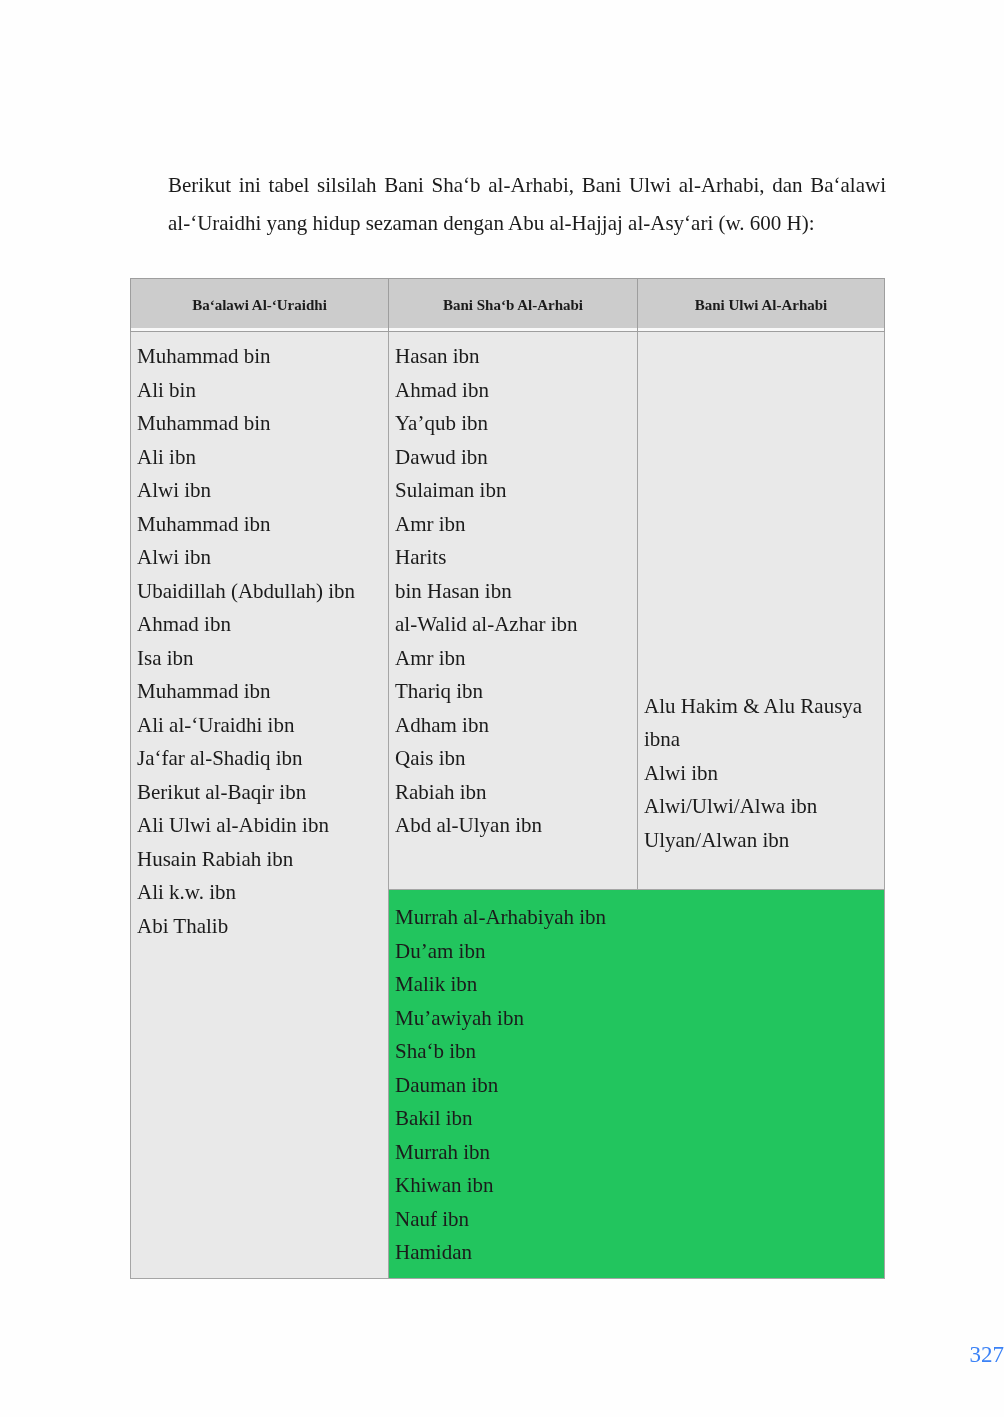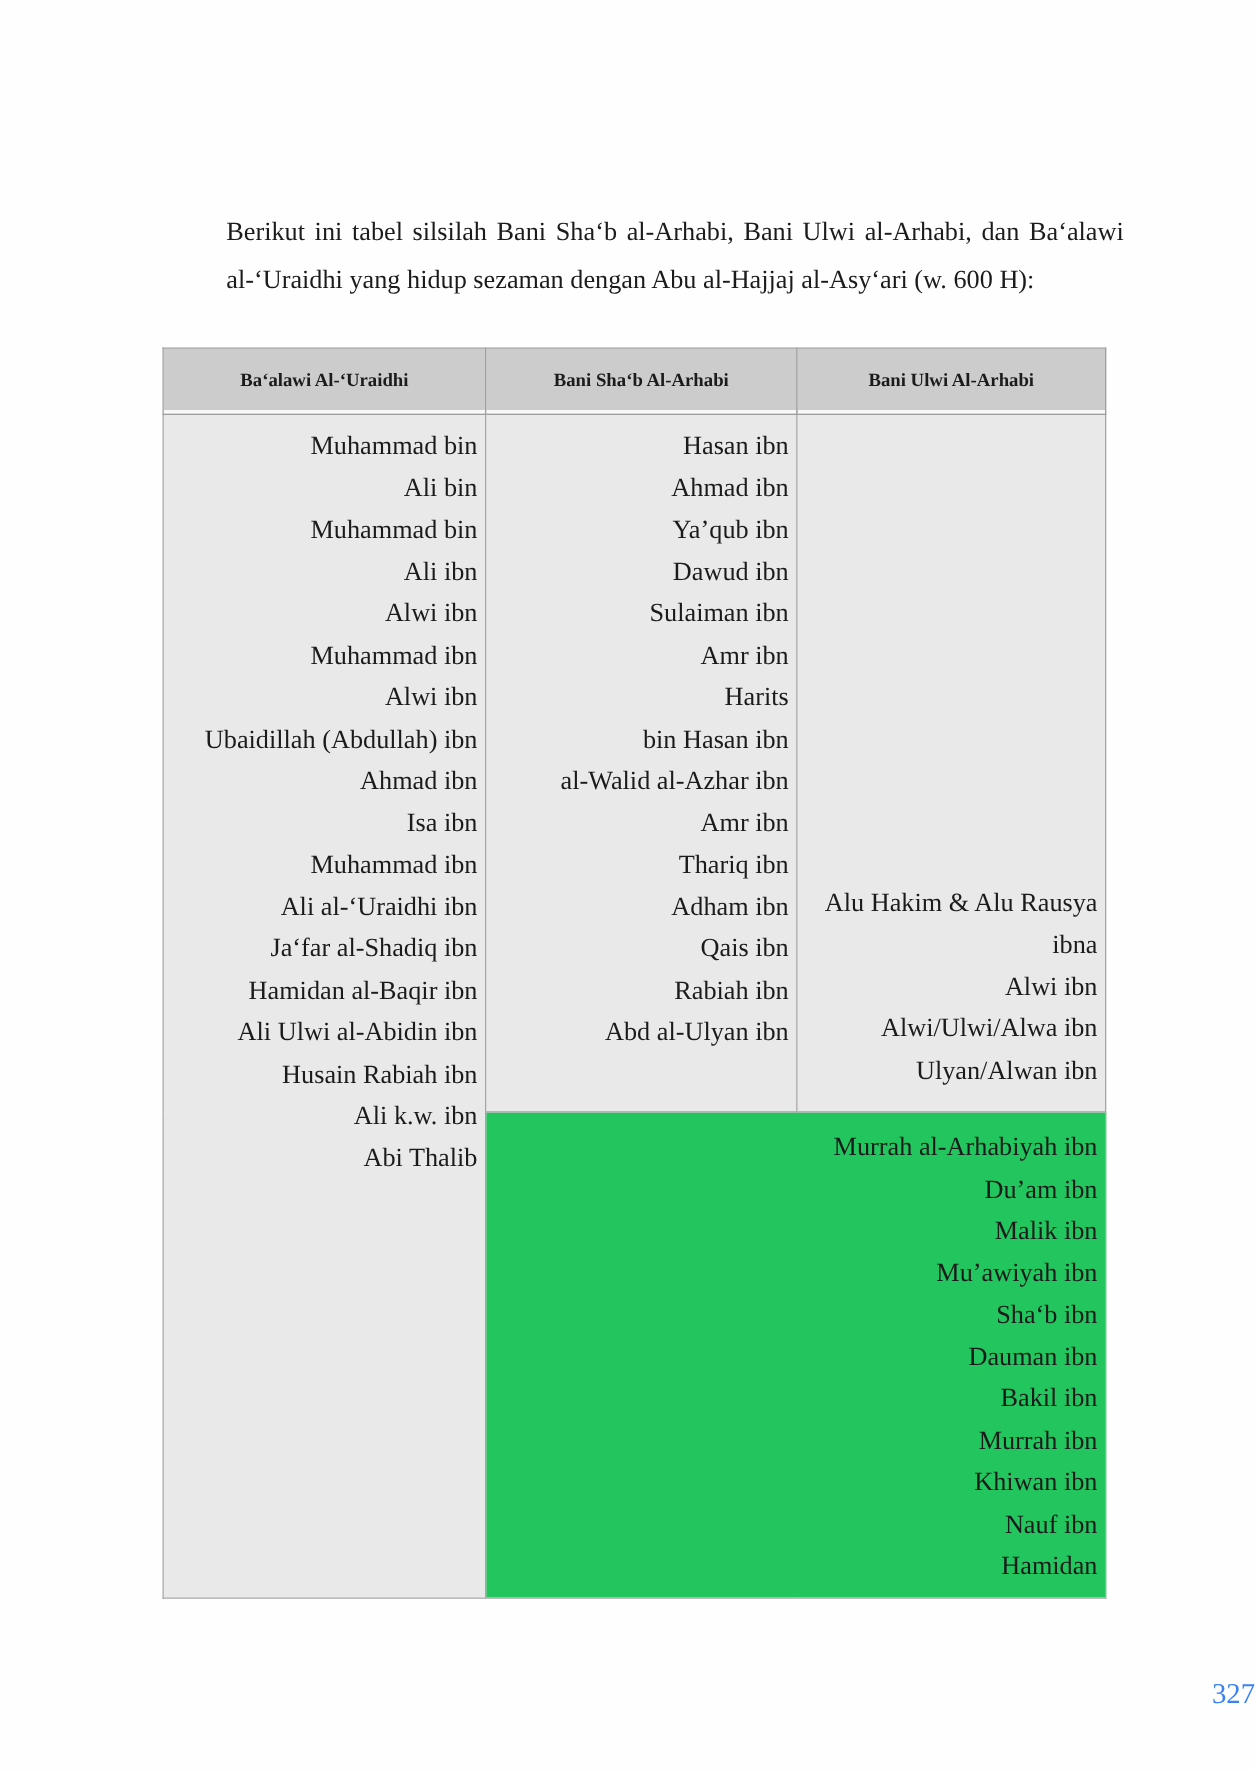--- a/index.html
+++ b/index.html
@@ -26,21 +26,20 @@
     letter-spacing: 0.2px;
   }
   .intro {
     position: absolute;
     top: 145px;
     left: 168px;
     width: 718px;
     font-size: 21px;
     line-height: 38px;
     text-align: justify;
-    margin-left: 13px;
   }
   .gen-table {
     position: absolute;
     top: 278px;
     left: 130px;
     width: 754px;
     border-collapse: collapse;
     table-layout: fixed;
     font-size: 21px;
   }
@@ -54,27 +53,27 @@
     box-shadow: inset 0 -3px 0 #f8f8f8; 
     font-weight: 700;
     font-size: 15px;
     text-align: center;
     vertical-align: middle;
     padding: 0 4px;
   }
   .gen-table td {
     border: 1.5px solid #a5a5a5;
     background: #e9e9e9;
-    text-align: right;
+    text-align: left;
     vertical-align: top;
     padding: 8px 6px 8px 6px;
   }
   .gen-table tr.r1 { height: 558px; }
   .gen-table tr.r2 { height: 387px; }
-  .gen-table td.bottom-align { vertical-align: bottom; padding-bottom: 16px; }
+  .gen-table td.bottom-align { vertical-align: bottom; padding-bottom: 32px; }
   .gen-table td.white-cell {
     background: #22c55e;
     vertical-align: top;
     padding-top: 11px;
   }
   .line { line-height: 33.5px; white-space: nowrap; }
   .page-number {
     position: absolute;
     top: 1342px;
     left: 0;
@@ -114,21 +113,21 @@
             <div class="line">Ali ibn</div>
             <div class="line">Alwi ibn</div>
             <div class="line">Muhammad ibn</div>
             <div class="line">Alwi ibn</div>
             <div class="line">Ubaidillah (Abdullah) ibn</div>
             <div class="line">Ahmad ibn</div>
             <div class="line">Isa ibn</div>
             <div class="line">Muhammad ibn</div>
             <div class="line">Ali al-‘Uraidhi ibn</div>
             <div class="line">Ja‘far al-Shadiq ibn</div>
-            <div class="line">Hamidan al-Baqir ibn</div>
+            <div class="line">Berikut al-Baqir ibn</div>
             <div class="line">Ali Ulwi al-Abidin ibn</div>
             <div class="line">Husain Rabiah ibn</div>
             <div class="line">Ali k.w. ibn</div>
             <div class="line">Abi Thalib</div>
           </td>
         <td>
             <div class="line">Hasan ibn</div>
             <div class="line">Ahmad ibn</div>
             <div class="line">Ya’qub ibn</div>
             <div class="line">Dawud ibn</div>

